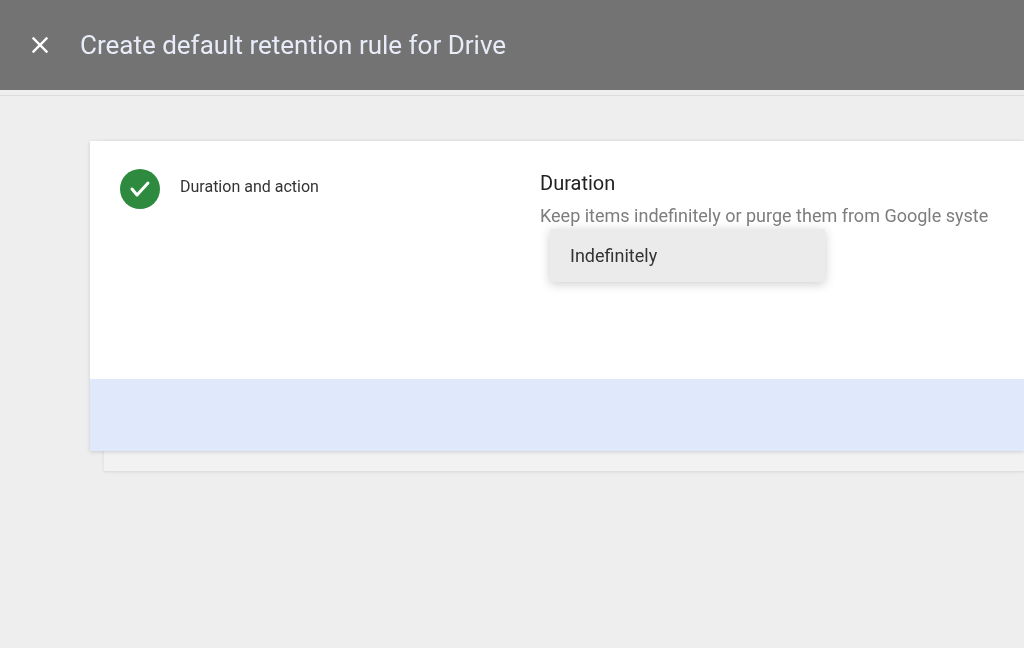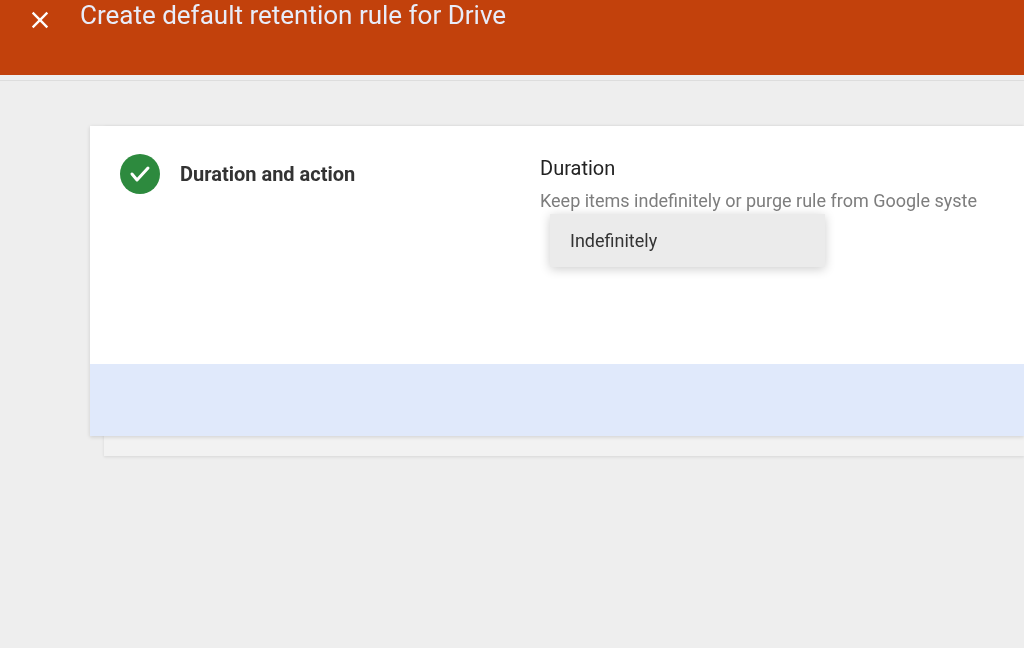--- a/index.html
+++ b/index.html
@@ -9,24 +9,24 @@
     }
     body {
       font-family: 'Roboto', Arial, sans-serif;
       background: #eeeeee;
       width: 1024px;
       height: 648px;
       overflow: hidden;
       position: relative;
     }
     .header {
-      background: #c2410c;
-      height: 75px;
+      background: #737373;
+      height: 90px;
       display: flex;
-      align-items: flex-start;
+      align-items: center;
       padding-left: 20px;
       color: white;
     }
     .close-btn {
       width: 40px;
       height: 40px;
       display: flex;
       align-items: center;
       justify-content: center;
       cursor: pointer;
@@ -83,23 +83,23 @@
       align-items: center;
       justify-content: center;
       margin-right: 20px;
       flex-shrink: 0;
     }
     .check-circle svg {
       width: 24px;
       height: 24px;
     }
     .step-label {
-      font-size: 20px;
+      font-size: 16px;
       color: #333;
-      font-weight: 700;
+      font-weight: 400;
       padding-top: 8px;
     }
     .card-right {
       flex: 1;
       padding: 30px 20px 8px 10px;
     }
     .section-heading {
       font-size: 20px;
       color: #222;
       font-weight: 400;
@@ -159,21 +159,21 @@
     <div class="card-left">
       <div class="check-circle">
         <svg viewBox="0 0 24 24" fill="none" stroke="white" stroke-width="3" stroke-linecap="round" stroke-linejoin="round">
           <polyline points="4,12 9,18 20,6"></polyline>
         </svg>
       </div>
       <div class="step-label">Duration and action</div>
     </div>
     <div class="card-right">
       <div class="section-heading">Duration</div>
-      <div class="section-description">Keep items indefinitely or purge rule from Google syste</div>
+      <div class="section-description">Keep items indefinitely or purge them from Google syste</div>
     </div>
     <div class="bottom-strip"></div>
   </div>
 
   <div class="dropdown-menu">
     <div class="dropdown-option selected">
       <span>Indefinitely</span>
     </div>
   </div>
 </div>

